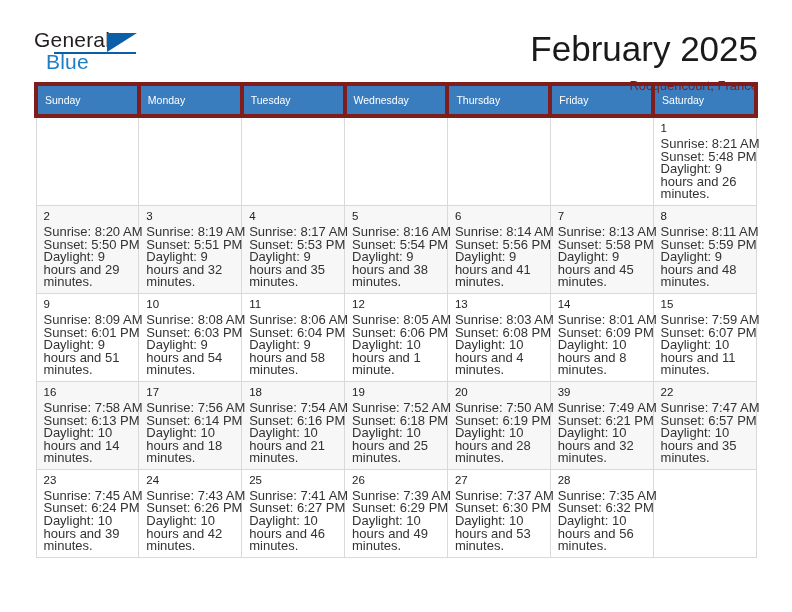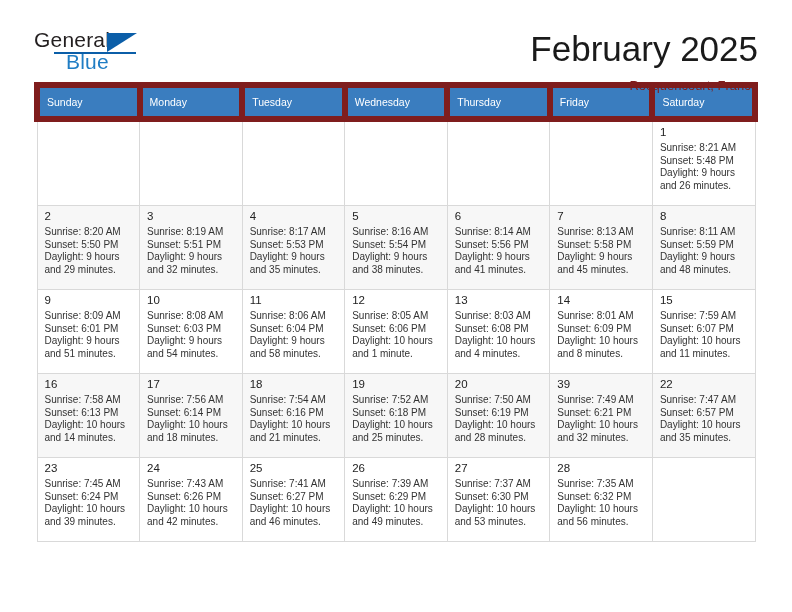--- a/index.html
+++ b/index.html
@@ -40,21 +40,21 @@
     position: absolute;
     left: 0;
     top: 0;
     font-size: 21px;
     letter-spacing: .2px;
     color: #231f20;
     font-family: "Liberation Sans", sans-serif;
   }
   .brand-blue {
     position: absolute;
-    left: 32px;
+    left: 12px;
     top: 22px;
     font-size: 21px;
     letter-spacing: .2px;
     color: #1f7dc4;
     font-family: "Liberation Sans", sans-serif;
   }
   .brand-triangle {
     position: absolute;
     left: 73px;
     top: 5px;
@@ -97,21 +97,21 @@
     margin-top: 10px;
   }
   .calendar th {
     background: #3a7dbf;
     color: #ffffff;
     font-size: 10.5px;
     font-weight: normal;
     text-align: left;
     padding: 5px 0 5px 7px;
     height: 18px;
-    border: 6px solid #7f1d1d;
+    border: 4px solid #7f1d1d;
   }
   .calendar td {
     vertical-align: top;
     border: 1px solid #d9d9d9;
     border-top: none;
     height: 83px;
     padding: 0;
     background: #ffffff;
   }
   .calendar tr.shaded td {
@@ -122,21 +122,21 @@
     height: 100%;
     box-sizing: border-box;
   }
   .daynum {
     font-size: 11.5px;
     color: #222222;
     line-height: 15px;
     margin-bottom: 2px;
   }
   .dayinfo {
-    font-size: 10px;
+    font-size: 13px;
     color: #333333;
     line-height: 12.6px;
   }
   .dayinfo div {
     white-space: nowrap;
   }
   .dayinfo .daylight-line {
     white-space: normal;
   }
   td.empty .cell-inner { }

